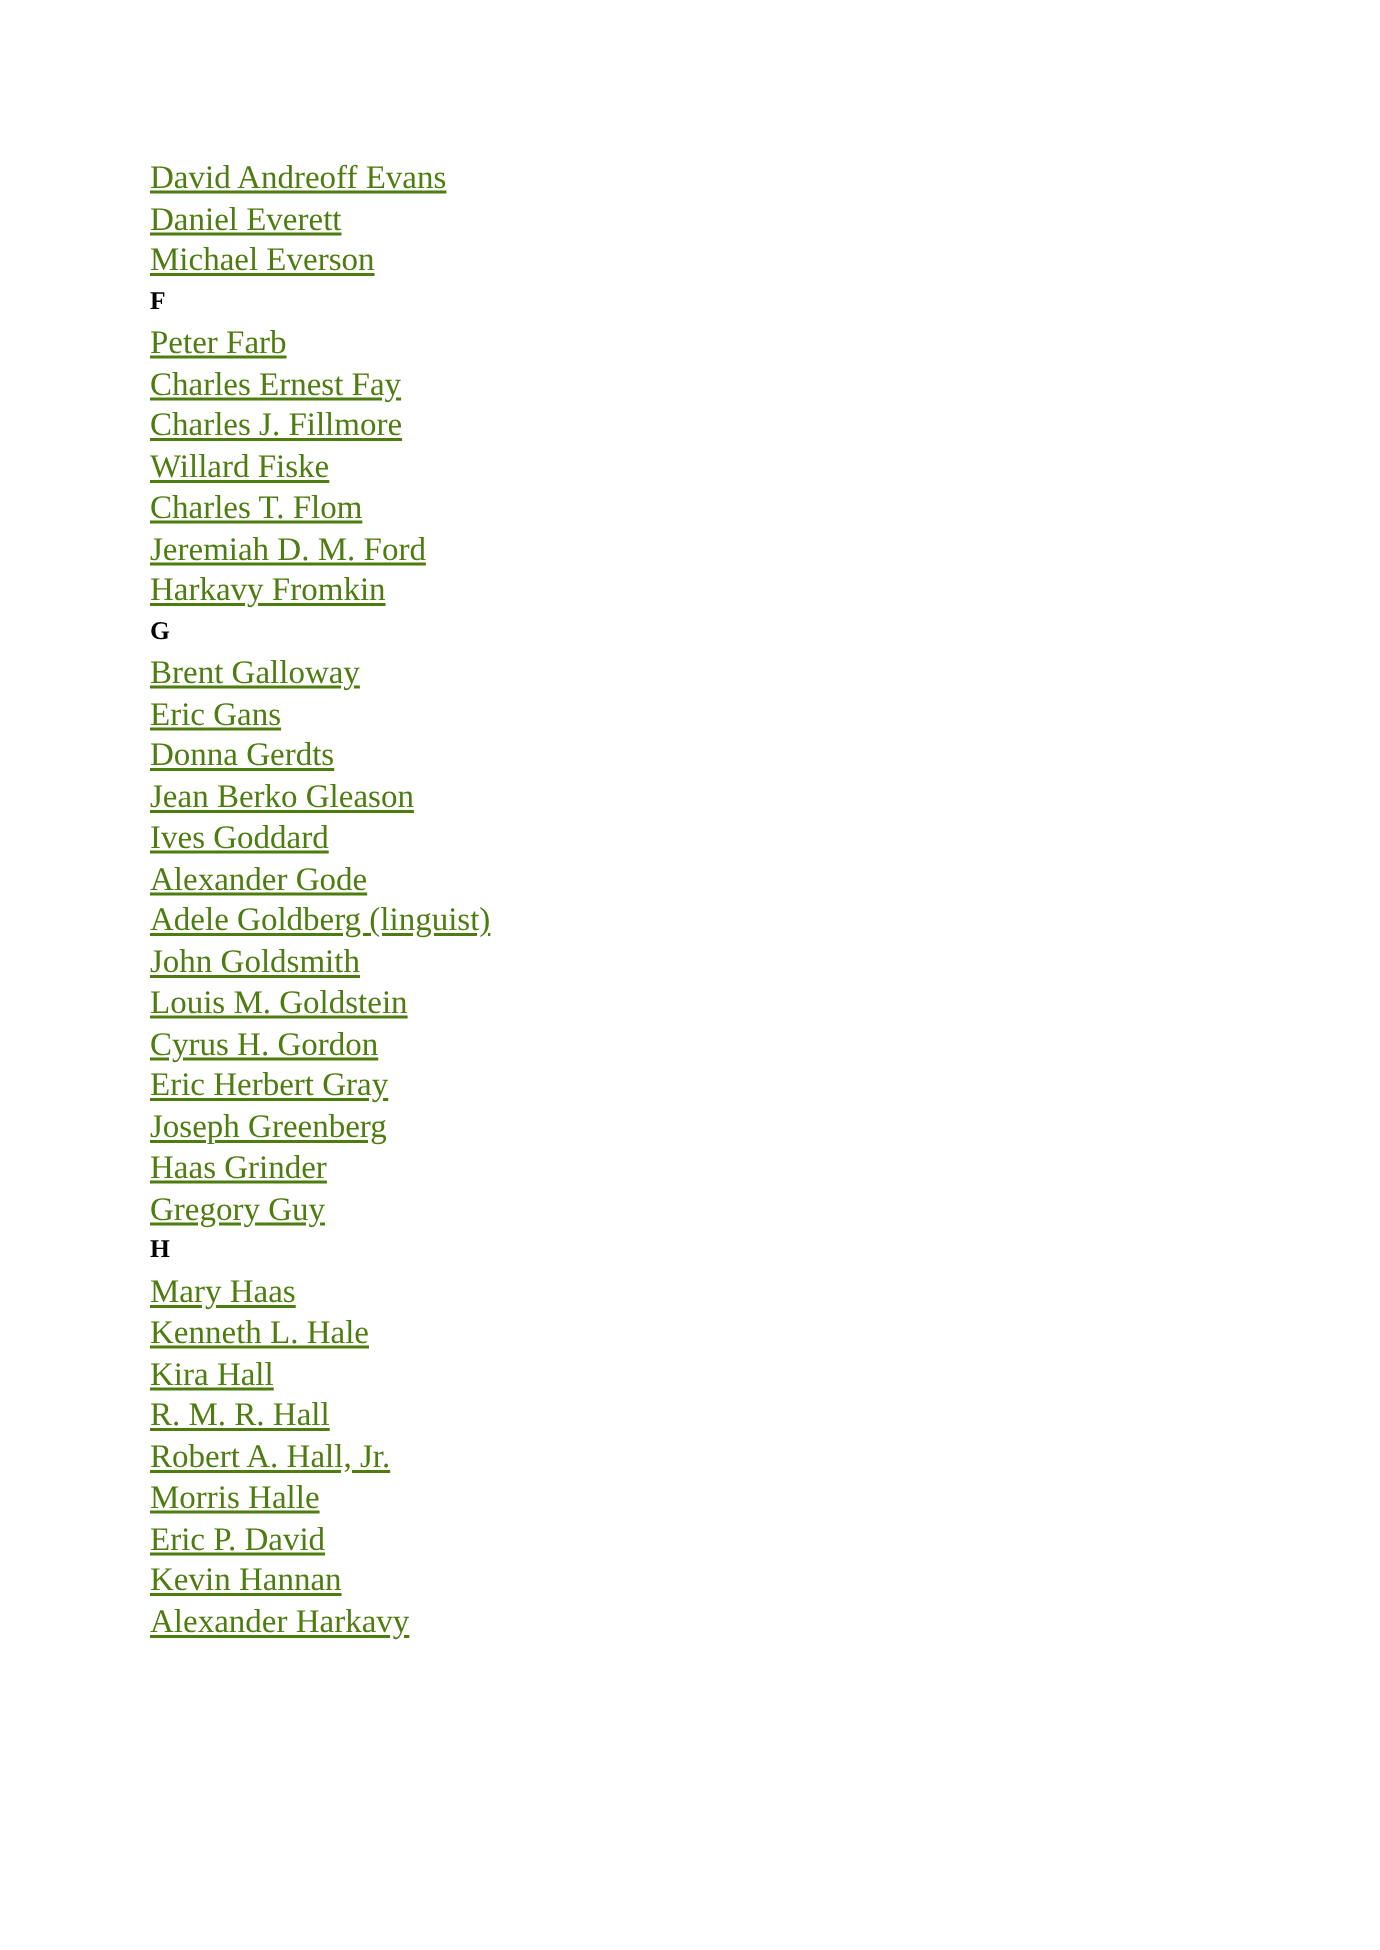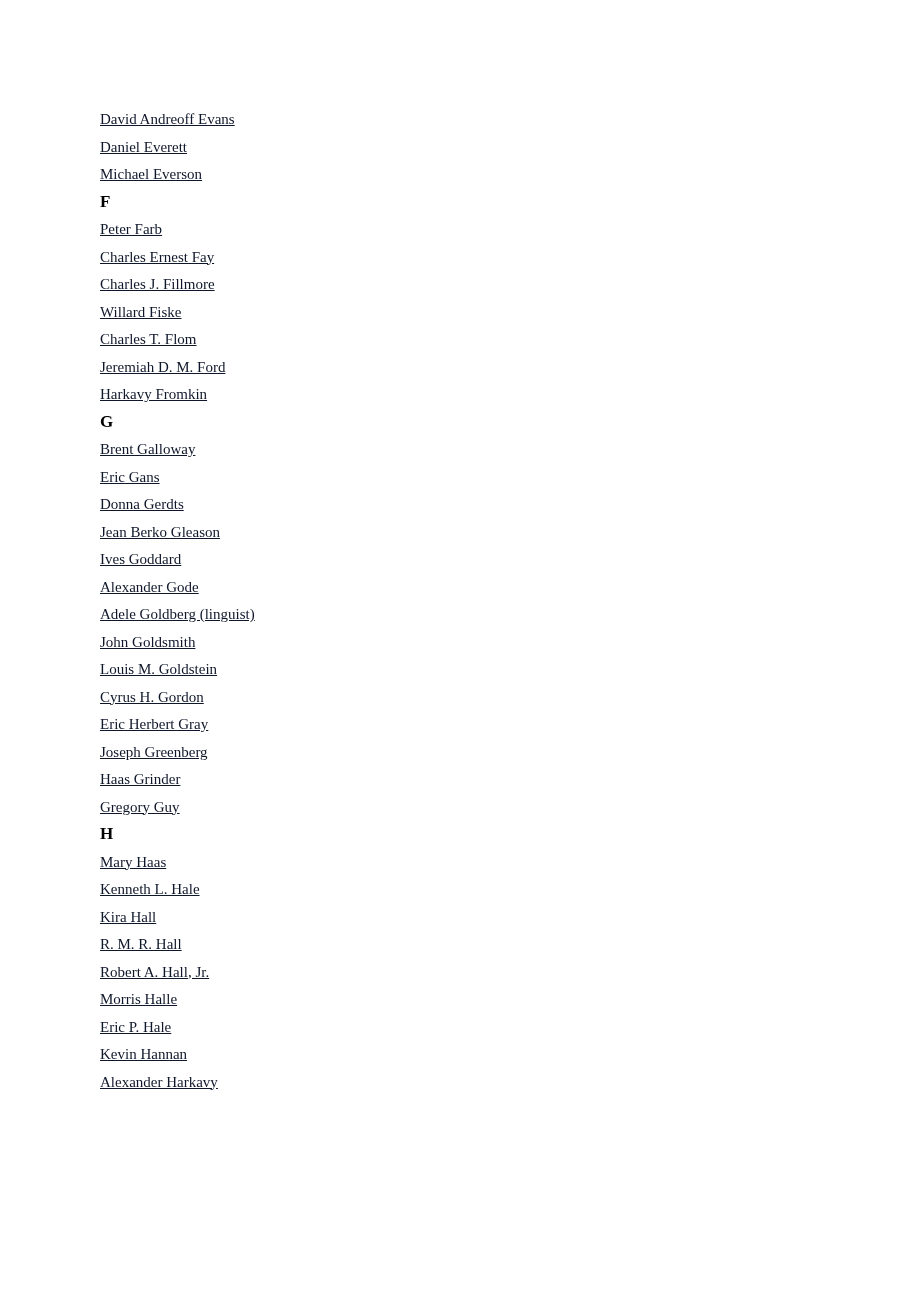--- a/index.html
+++ b/index.html
@@ -29,23 +29,23 @@
   }
   .list-item {
     margin: 0;
     padding: 0;
     height: 27.5px;
     line-height: 27.5px;
     font-size: 19.5px;
     white-space: nowrap;
   }
   .person-link {
-    color: #0f172a;
+    color: #4d7c0f;
     text-decoration: underline;
-    font-size: 15px;
+    font-size: 22px;
     font-family: "Liberation Serif", "DejaVu Serif", serif;
     cursor: pointer;
   }
   .letter-heading {
     color: #000000;
     font-weight: bold;
     font-size: 17px;
     font-family: "Liberation Serif", "DejaVu Serif", serif;
     letter-spacing: 0;
   }
@@ -81,17 +81,17 @@
       <li class="list-item"><a class="person-link" href="#">Joseph Greenberg</a></li>
       <li class="list-item"><a class="person-link" href="#">Haas Grinder</a></li>
       <li class="list-item"><a class="person-link" href="#">Gregory Guy</a></li>
       <li class="list-item"><span class="letter-heading">H</span></li>
       <li class="list-item"><a class="person-link" href="#">Mary Haas</a></li>
       <li class="list-item"><a class="person-link" href="#">Kenneth L. Hale</a></li>
       <li class="list-item"><a class="person-link" href="#">Kira Hall</a></li>
       <li class="list-item"><a class="person-link" href="#">R. M. R. Hall</a></li>
       <li class="list-item"><a class="person-link" href="#">Robert A. Hall, Jr.</a></li>
       <li class="list-item"><a class="person-link" href="#">Morris Halle</a></li>
-      <li class="list-item"><a class="person-link" href="#">Eric P. Hale</a></li>
+      <li class="list-item"><a class="person-link" href="#">Eric P. David</a></li>
       <li class="list-item"><a class="person-link" href="#">Kevin Hannan</a></li>
       <li class="list-item"><a class="person-link" href="#">Alexander Harkavy</a></li>
     </ul>
 </div>
 
 </body></html>

